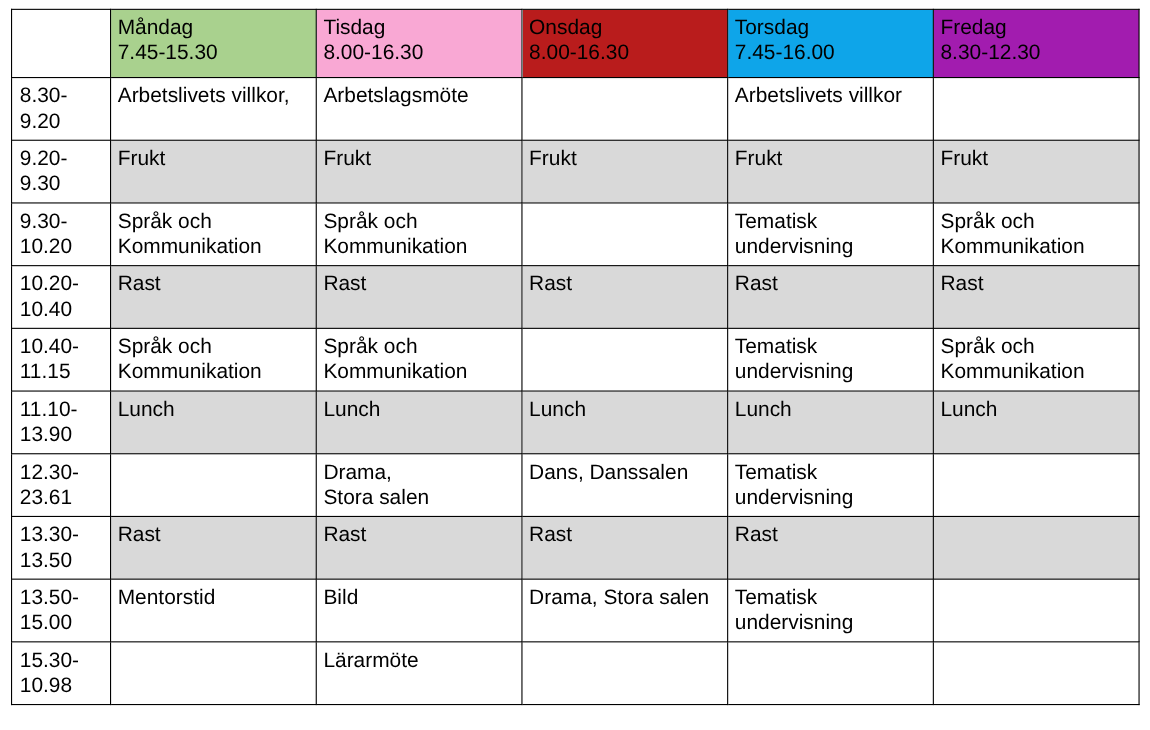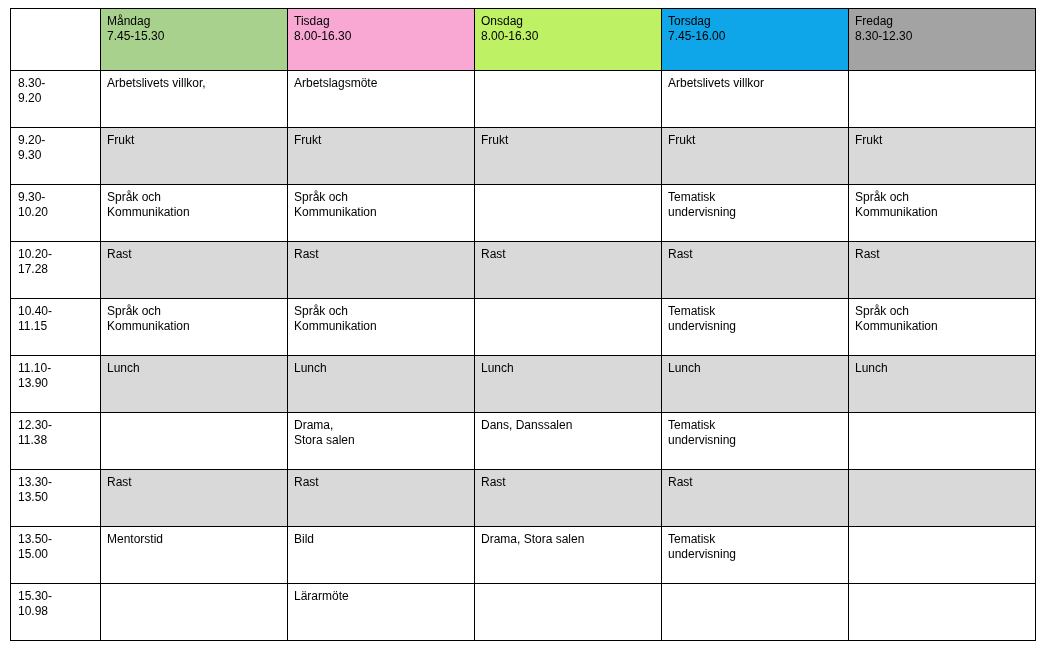--- a/index.html
+++ b/index.html
@@ -14,21 +14,21 @@
     color: #000000;
   }
   #schedule-wrap {
     padding: 8px 8px 0 10px;
     box-sizing: border-box;
   }
   table.schedule {
     border-collapse: collapse;
     table-layout: fixed;
     width: 1026px;
-    font-size: 12px;
+    font-size: 19px;
   }
   table.schedule td, table.schedule th {
     border: 1px solid #000000;
     vertical-align: top;
     padding: 5px 6px 4px 6px;
     font-weight: normal;
     text-align: left;
     line-height: 1.23;
     overflow: hidden;
   }
@@ -72,29 +72,29 @@
       <tr>
         <th class="corner"></th>
         <th style="background: rgb(169, 209, 142);">
           <span class="day-name">Måndag</span>
           <span class="day-time">7.45-15.30</span>
         </th>
         <th style="background: #f9a8d4;">
           <span class="day-name">Tisdag</span>
           <span class="day-time">8.00-16.30</span>
         </th>
-        <th style="background: #bef264;">
+        <th style="background: #b91c1c;">
           <span class="day-name">Onsdag</span>
           <span class="day-time">8.00-16.30</span>
         </th>
         <th style="background: #0ea5e9;">
           <span class="day-name">Torsdag</span>
           <span class="day-time">7.45-16.00</span>
         </th>
-        <th style="background: #a3a3a3;">
+        <th style="background: #a21caf;">
           <span class="day-name">Fredag</span>
           <span class="day-time">8.30-12.30</span>
         </th>
       </tr>
     </thead>
     <tbody id="schedule-body">
         <tr class="plain">
           <td class="time-cell">
             <span class="line">8.30-</span>
             <span class="line">9.20</span>
@@ -168,21 +168,21 @@
             <span class="line">undervisning</span>
           </td>
           <td>
             <span class="line">Språk och</span>
             <span class="line">Kommunikation</span>
           </td>
         </tr>
         <tr class="shaded">
           <td class="time-cell">
             <span class="line">10.20-</span>
-            <span class="line">17.28</span>
+            <span class="line">10.40</span>
           </td>
           <td>
             <span class="line">Rast</span>
             <span class="line"></span>
           </td>
           <td>
             <span class="line">Rast</span>
             <span class="line"></span>
           </td>
           <td>
@@ -246,21 +246,21 @@
             <span class="line"></span>
           </td>
           <td>
             <span class="line">Lunch</span>
             <span class="line"></span>
           </td>
         </tr>
         <tr class="plain">
           <td class="time-cell">
             <span class="line">12.30-</span>
-            <span class="line">11.38</span>
+            <span class="line">23.61</span>
           </td>
           <td>
             <span class="line"></span>
             <span class="line"></span>
           </td>
           <td>
             <span class="line">Drama,</span>
             <span class="line">Stora salen</span>
           </td>
           <td>

